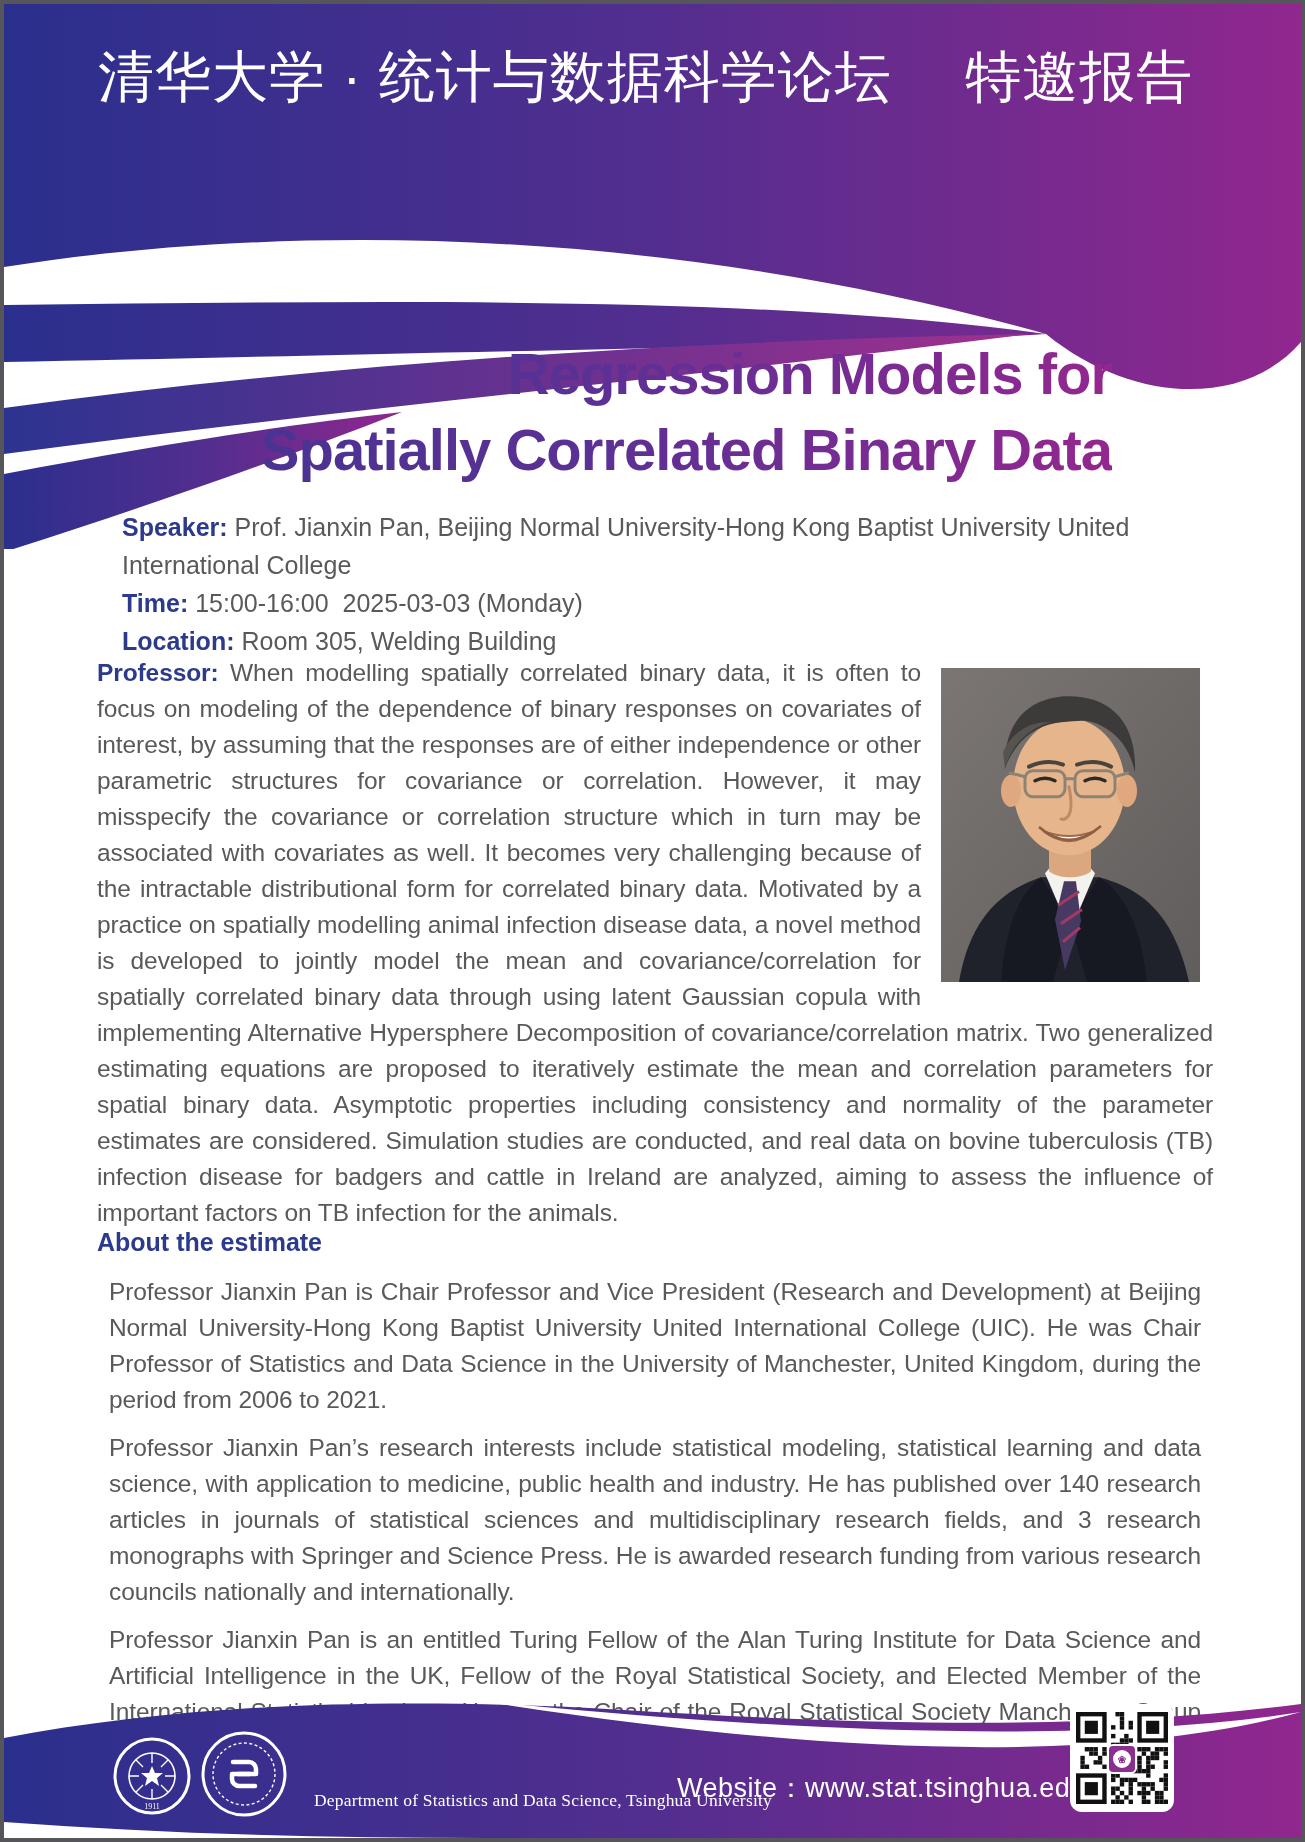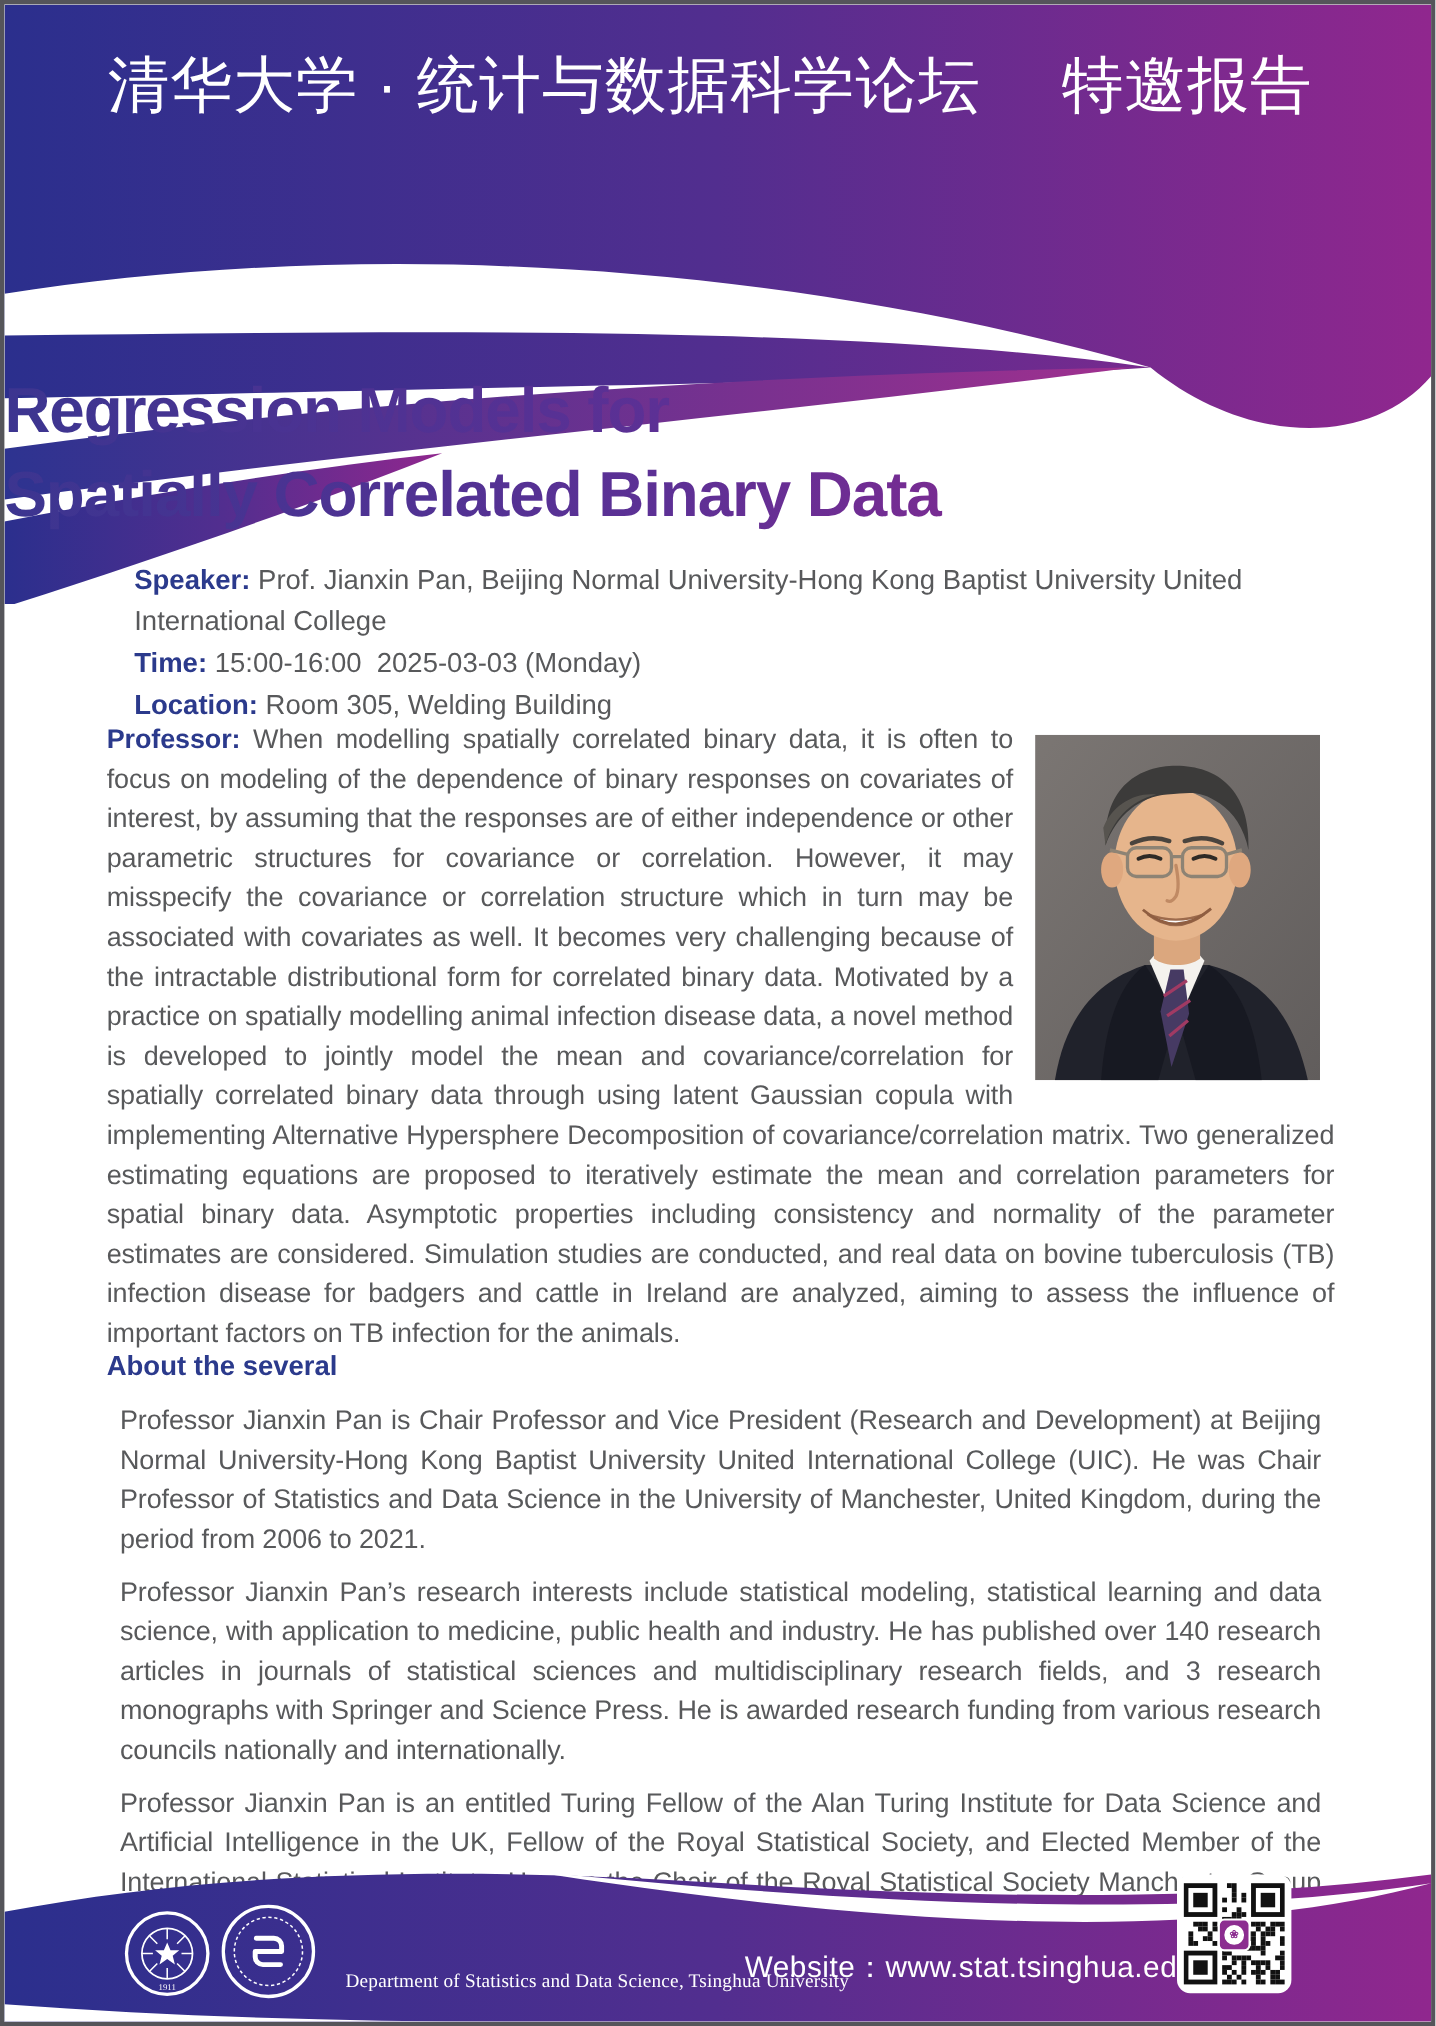--- a/index.html
+++ b/index.html
@@ -15,21 +15,21 @@
   .hdr-zh{
     position:absolute;left:94px;top:36px;color:#ffffff;font-size:56px;
     letter-spacing:1px;white-space:pre;font-weight:400;
   }
   .hdr-en{
     position:absolute;left:94px;top:102px;color:#ffffff;font-size:41px;
     font-weight:400;letter-spacing:0.5px;opacity:.96;
   }
   
   .talk-title{
-    position:absolute;left:0;top:332px;width:1108px;text-align:left;
+    position:absolute;left:0;top:332px;width:1108px;text-align:right;
     font-size:58px;font-weight:bold;line-height:76px;letter-spacing:-1px;
     background:linear-gradient(90deg,#3c3590 0%,#5d3095 55%,#93278f 100%);
     -webkit-background-clip:text;background-clip:text;
     color:#54318f;-webkit-text-fill-color:transparent;
   }
   
   .info{position:absolute;left:93px;top:504px;width:1116px;font-size:25px;line-height:38px;}
   .info .row{white-space:pre-wrap;margin-left:25px;}
   .lbl{color:#2b3a8c;font-weight:bold;}
   .val{color:#58595b;}
@@ -150,21 +150,21 @@
     <path d="M124,110 h10 M84,108 L68,104 M174,108 L188,104" stroke="#8d8374" stroke-width="3" fill="none"></path>
 
     <path d="M94,112 q10,-5 20,0 M144,112 q10,-5 20,0" stroke="#2e2a26" stroke-width="3.5" fill="none" stroke-linecap="round"></path>
 
     <path d="M128,118 q4,20 0,28 q-4,6 -8,4" stroke="#c08a64" stroke-width="3" fill="none" stroke-linecap="round"></path>
 
     <path d="M102,162 q26,20 52,0 q-26,10 -52,0 Z" fill="#ffffff" stroke="#9c6a4c" stroke-width="2"></path>
     <path d="M98,158 q30,26 62,-1" stroke="#8f5e41" stroke-width="2.5" fill="none"></path>
   </svg>
 
-  <div class="about-h">About the several</div>
+  <div class="about-h">About the estimate</div>
   <div class="bio">
     <p>Professor Jianxin Pan is Chair Professor and Vice President (Research and Development) at Beijing Normal University-Hong Kong Baptist University United International College (UIC). He was Chair Professor of Statistics and Data Science in the University of Manchester, United Kingdom, during the period from 2006 to 2021.</p>
     <p>Professor Jianxin Pan’s research interests include statistical modeling, statistical learning and data science, with application to medicine, public health and industry. He has published over 140 research articles in journals of statistical sciences and multidisciplinary research fields, and 3 research monographs with Springer and Science Press. He is awarded research funding from various research councils nationally and internationally.</p>
     <p>Professor Jianxin Pan is an entitled Turing Fellow of the Alan Turing Institute for Data Science and Artificial Intelligence in the UK, Fellow of the Royal Statistical Society, and Elected Member of the International Statistical Institute. He was the Chair of the Royal Statistical Society Manchester Group and has been serving as Associate Editor for several statistical journals, including Biometrics (2008-2018), Biostatistics and Epidemiology (2013-), Biometrical Journal (2016-), Journal of Multivariate Analysis (2019-) and Electronic Journal of Statistics (2022-).</p>
   </div>
 
   <svg class="footer-svg" viewBox="0 0 1297 150" preserveAspectRatio="none">
     <path fill="url(#gradHdr)" d="M0,50 C180,16 380,8 620,22 C880,38 1100,42 1297,16 V150 H0 Z"></path>
     <path fill="#ffffff" d="M470,12 C800,46 1090,56 1297,24 C1090,80 800,64 470,12 Z"></path>
     <path fill="#ffffff" d="M0,134 C160,146 320,150 480,150 L0,150 Z"></path>

